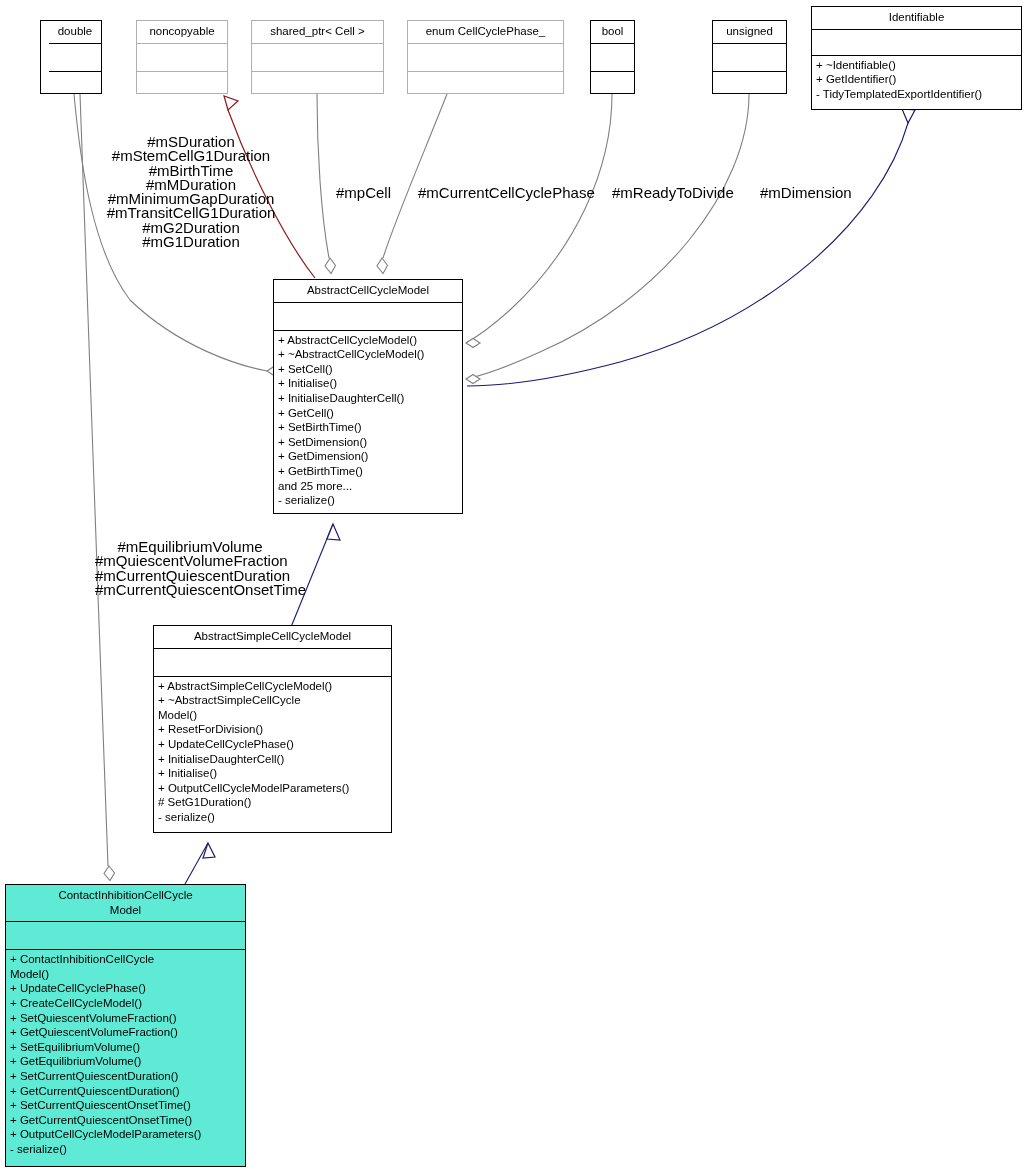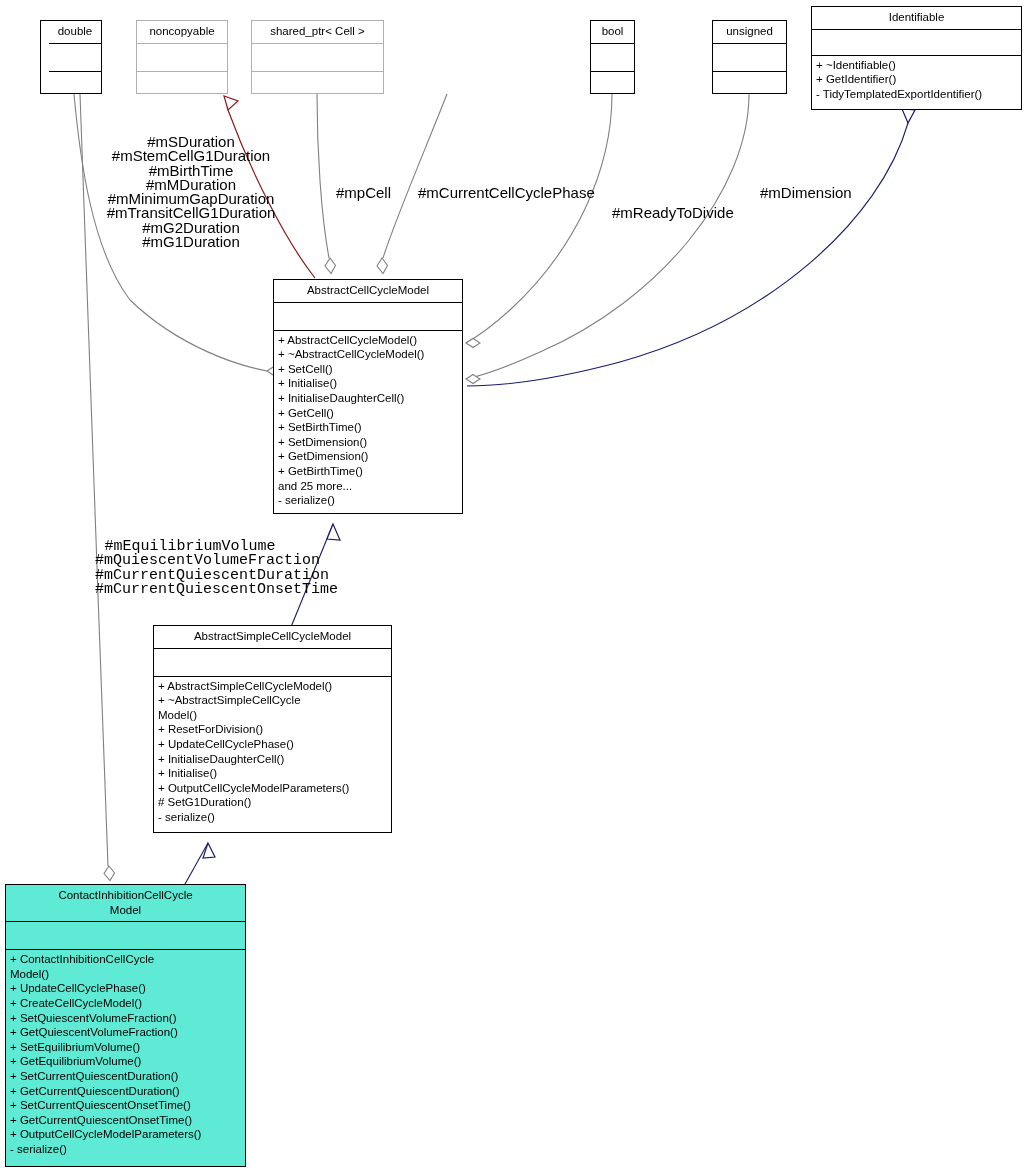--- a/index.html
+++ b/index.html
@@ -127,20 +127,27 @@
   </div>
 
   <div class="node grey" style="left:136px; top:20px; width:92px; height:74px;">
     <div class="title">noncopyable</div>
     <div class="sep"></div>
     <div class="attrs" style="height:22px;"></div>
     <div class="sep"></div>
     <div class="ops" style="height:24px;"></div>
   </div>
 
+  <div class="node grey" style="left:407px; top:20px; width:157px; height:74px;">
+    <div class="title">enum CellCyclePhase_</div>
+    <div class="sep"></div>
+    <div class="attrs" style="height:22px;"></div>
+    <div class="sep"></div>
+    <div class="ops" style="height:24px;"></div>
+  </div>
 
   <div class="node black" style="left:590px; top:20px; width:45px; height:74px;">
     <div class="title">bool</div>
     <div class="sep"></div>
     <div class="attrs" style="height:22px;"></div>
     <div class="sep"></div>
     <div class="ops" style="height:24px;"></div>
   </div>
 
   <div class="node black" style="left:811px; top:6px; width:211px; height:104px;">
@@ -233,22 +240,22 @@
 #mMDuration
 #mMinimumGapDuration
 #mTransitCellG1Duration
 #mG2Duration
 #mG1Duration</div>
 
   <div class="edge-label" style="left:336px; top:186px;">#mpCell</div>
 
   <div class="edge-label" style="left:418px; top:186px;">#mCurrentCellCyclePhase</div>
 
-  <div class="edge-label" style="left:612px; top:186px;margin-top:20px;">#mReadyToDivide</div>
+  <div class="edge-label" style="left:612px; top:186px;">#mReadyToDivide</div>
 
   <div class="edge-label" style="left:760px; top:186px;">#mDimension</div>
 
-  <div class="edge-label center" style="left:95px; top:540px; width:190px;font-family:Liberation Mono, monospace;">#mEquilibriumVolume
+  <div class="edge-label center" style="left:95px; top:540px; width:190px;">#mEquilibriumVolume
 #mQuiescentVolumeFraction
 #mCurrentQuiescentDuration
 #mCurrentQuiescentOnsetTime</div>
 
 </div>
 
 </body></html>

